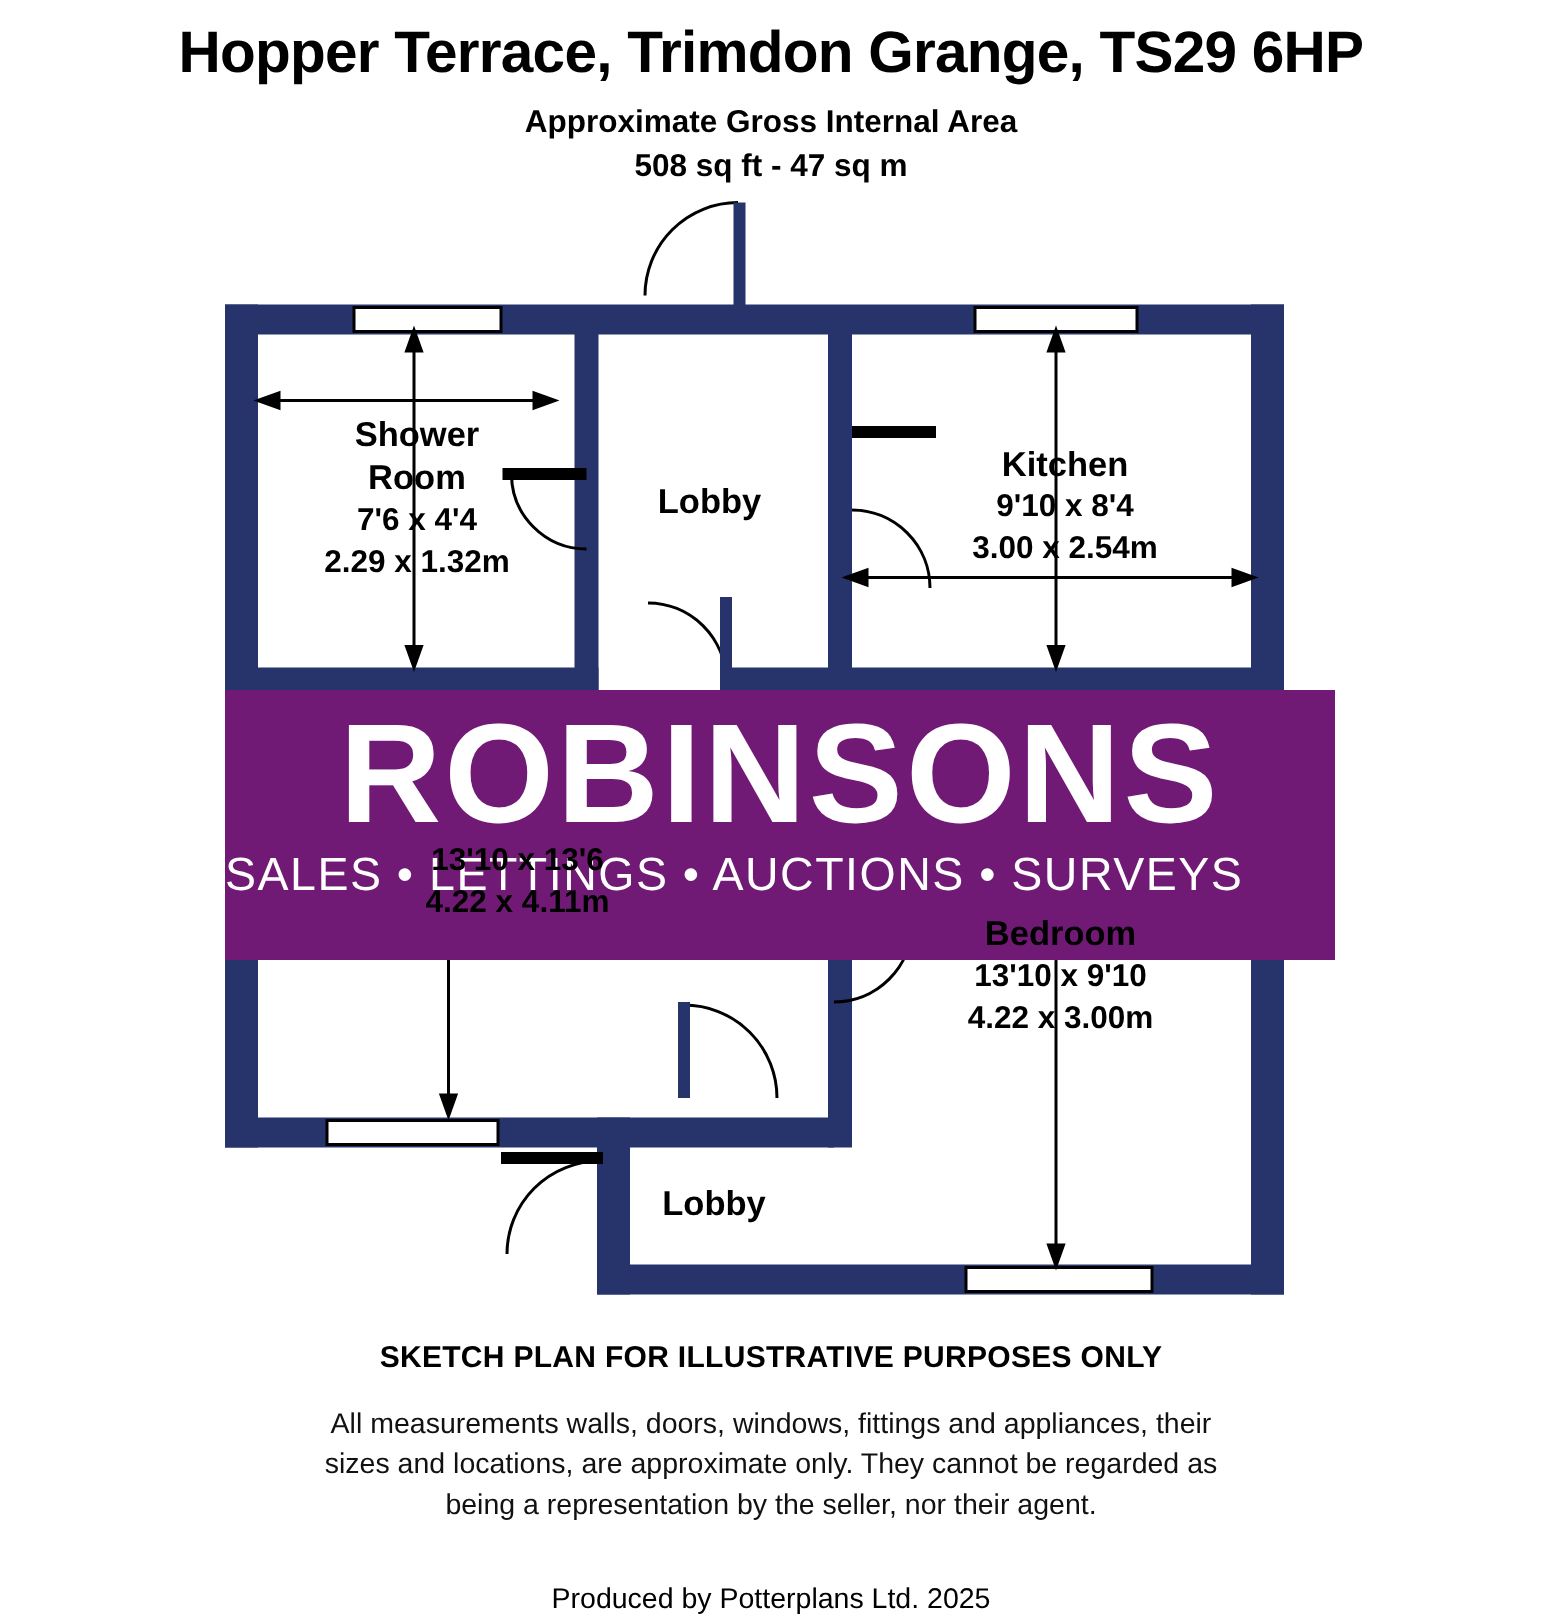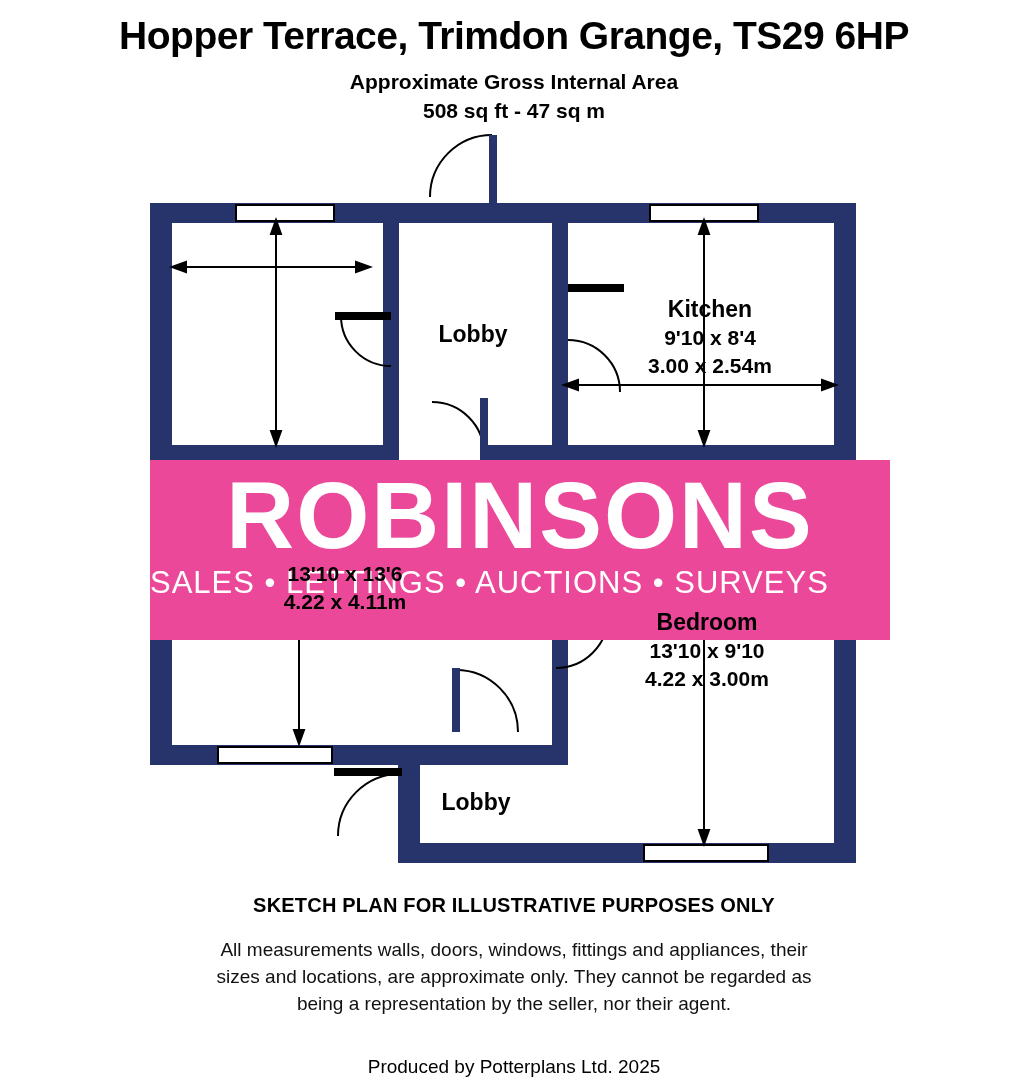--- a/index.html
+++ b/index.html
@@ -93,21 +93,21 @@
     display: block;
   }
 
   
   .watermark {
     position: absolute;
     left: 150px;
     top: 460px;
     width: 740px;
     height: 180px;
-    background: #ec4899;
+    background: #701a75;
     z-index: 1;
     pointer-events: none;
   }
   .wm-main {
     position: absolute;
     top: 6px;
     left: 0;
     width: 740px;
     text-align: center;
     font-size: 94px;
@@ -242,20 +242,26 @@
         <line x1="574" y1="505" x2="830" y2="505"></line>
         <polygon points="568,505 582,500 582,510"></polygon>
         <polygon points="836,505 822,500 822,510"></polygon>
 
         <line x1="704" y1="348" x2="704" y2="718"></line>
         <polygon points="704,343 699,357 709,357"></polygon>
         <polygon points="704,724 699,710 709,710"></polygon>
       </g>
     </svg>
 
+    <div class="room-label" style="left:158px; top:155px; width:240px;">
+      <span class="nm">Shower</span>
+      <span class="nm">Room</span>
+      <span class="d1">7'6 x 4'4</span>
+      <span class="d2">2.29 x 1.32m</span>
+    </div>
 
     <div class="room-label" style="left:390px; top:200px; width:166px;">
       <span class="nm">Lobby</span>
     </div>
 
     <div class="room-label" style="left:580px; top:175px; width:260px;">
       <span class="nm">Kitchen</span>
       <span class="d1">9'10 x 8'4</span>
       <span class="d2">3.00 x 2.54m</span>
     </div>

